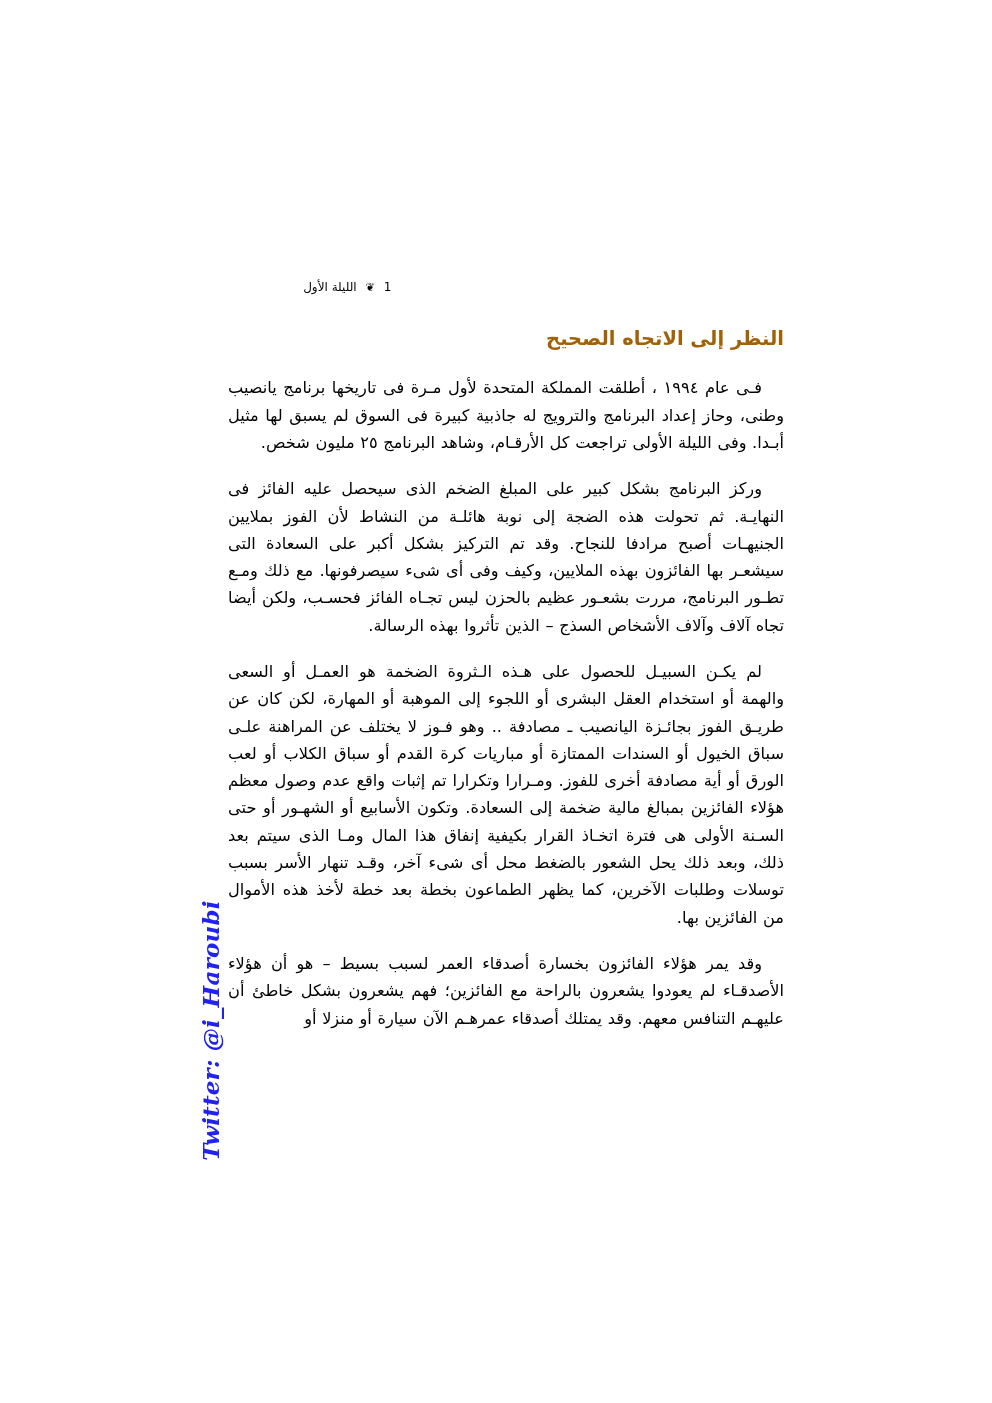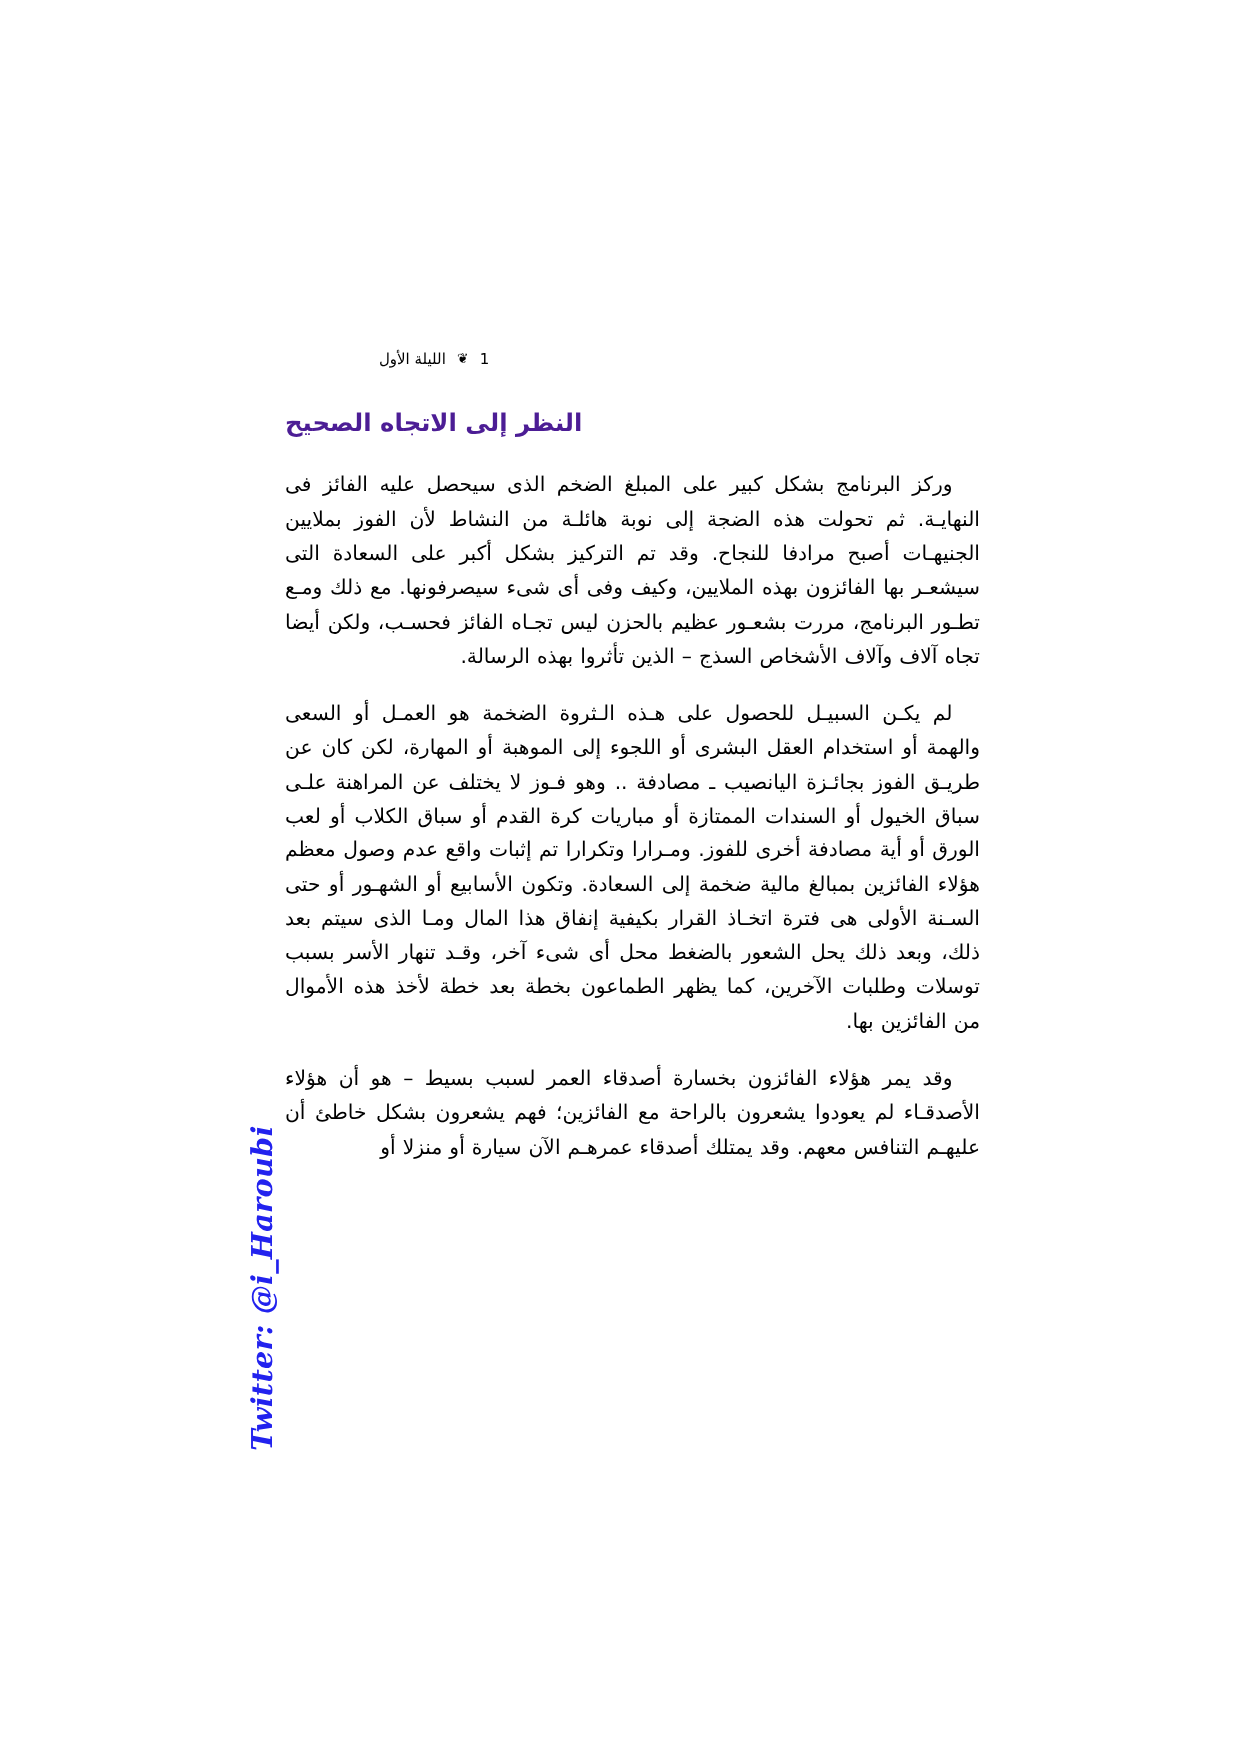--- a/index.html
+++ b/index.html
@@ -62,25 +62,25 @@
     transform: translateY(-0.5px);
   }
   .running-head .chapter-label {
     font-size: 12px;
   }
 
   
   .section-title {
     font-size: 19.5px;
     font-weight: bold;
-    text-align: left;
+    text-align: right;
     direction: rtl;
     margin: 0 0 22px 0;
     line-height: 1.35;
-    color: #4c1d95;
+    color: #a16207;
     letter-spacing: 0px;
   }
 
   
   .body-paragraph {
     font-size: 16.2px;
     line-height: 27.3px;
     text-align: justify;
     text-align-last: right;
     direction: rtl;
@@ -126,20 +126,21 @@
   <div class="text-column">
 
     <div class="running-head">
       <span class="folio">1</span>
       <span class="ornament">❦</span>
       <span class="chapter-label">الليلة الأول</span>
     </div>
 
     <h1 class="section-title">النظر إلى الاتجاه الصحيح</h1>
 
+    <p class="body-paragraph">فـى عام ١٩٩٤ ، أطلقت المملكة المتحدة لأول مـرة فى تاريخها برنامج يانصيب وطنى، وحاز إعداد البرنامج والترويج له جاذبية كبيرة فى السوق لم يسبق لها مثيل أبـدا. وفى الليلة الأولى تراجعت كل الأرقـام، وشاهد البرنامج ٢٥ مليون شخص.</p>
 
     <p class="body-paragraph">وركز البرنامج بشكل كبير على المبلغ الضخم الذى سيحصل عليه الفائز فى النهايـة. ثم تحولت هذه الضجة إلى نوبة هائلـة من النشاط لأن الفوز بملايين الجنيهـات أصبح مرادفا للنجاح. وقد تم التركيز بشكل أكبر على السعادة التى سيشعـر بها الفائزون بهذه الملايين، وكيف وفى أى شىء سيصرفونها. مع ذلك ومـع تطـور البرنامج، مررت بشعـور عظيم بالحزن ليس تجـاه الفائز فحسـب، ولكن أيضا تجاه آلاف وآلاف الأشخاص السذج – الذين تأثروا بهذه الرسالة.</p>
 
     <p class="body-paragraph">لم يكـن السبيـل للحصول على هـذه الـثروة الضخمة هو العمـل أو السعى والهمة أو استخدام العقل البشرى أو اللجوء إلى الموهبة أو المهارة، لكن كان عن طريـق الفوز بجائـزة اليانصيب ـ مصادفة .. وهو فـوز لا يختلف عن المراهنة علـى سباق الخيول أو السندات الممتازة أو مباريات كرة القدم أو سباق الكلاب أو لعب الورق أو أية مصادفة أخرى للفوز. ومـرارا وتكرارا تم إثبات واقع عدم وصول معظم هؤلاء الفائزين بمبالغ مالية ضخمة إلى السعادة. وتكون الأسابيع أو الشهـور أو حتى السـنة الأولى هى فترة اتخـاذ القرار بكيفية إنفاق هذا المال ومـا الذى سيتم بعد ذلك، وبعد ذلك يحل الشعور بالضغط محل أى شىء آخر، وقـد تنهار الأسر بسبب توسلات وطلبات الآخرين، كما يظهر الطماعون بخطة بعد خطة لأخذ هذه الأموال من الفائزين بها.</p>
 
     <p class="body-paragraph">وقد يمر هؤلاء الفائزون بخسارة أصدقاء العمر لسبب بسيط – هو أن هؤلاء الأصدقـاء لم يعودوا يشعرون بالراحة مع الفائزين؛ فهم يشعرون بشكل خاطئ أن عليهـم التنافس معهم. وقد يمتلك أصدقاء عمرهـم الآن سيارة أو منزلا أو</p>
 
   </div>
 
   <div class="watermark" id="watermark-box" style="width: 60px; height: 67px; left: 180px; top: 996.5px;">

